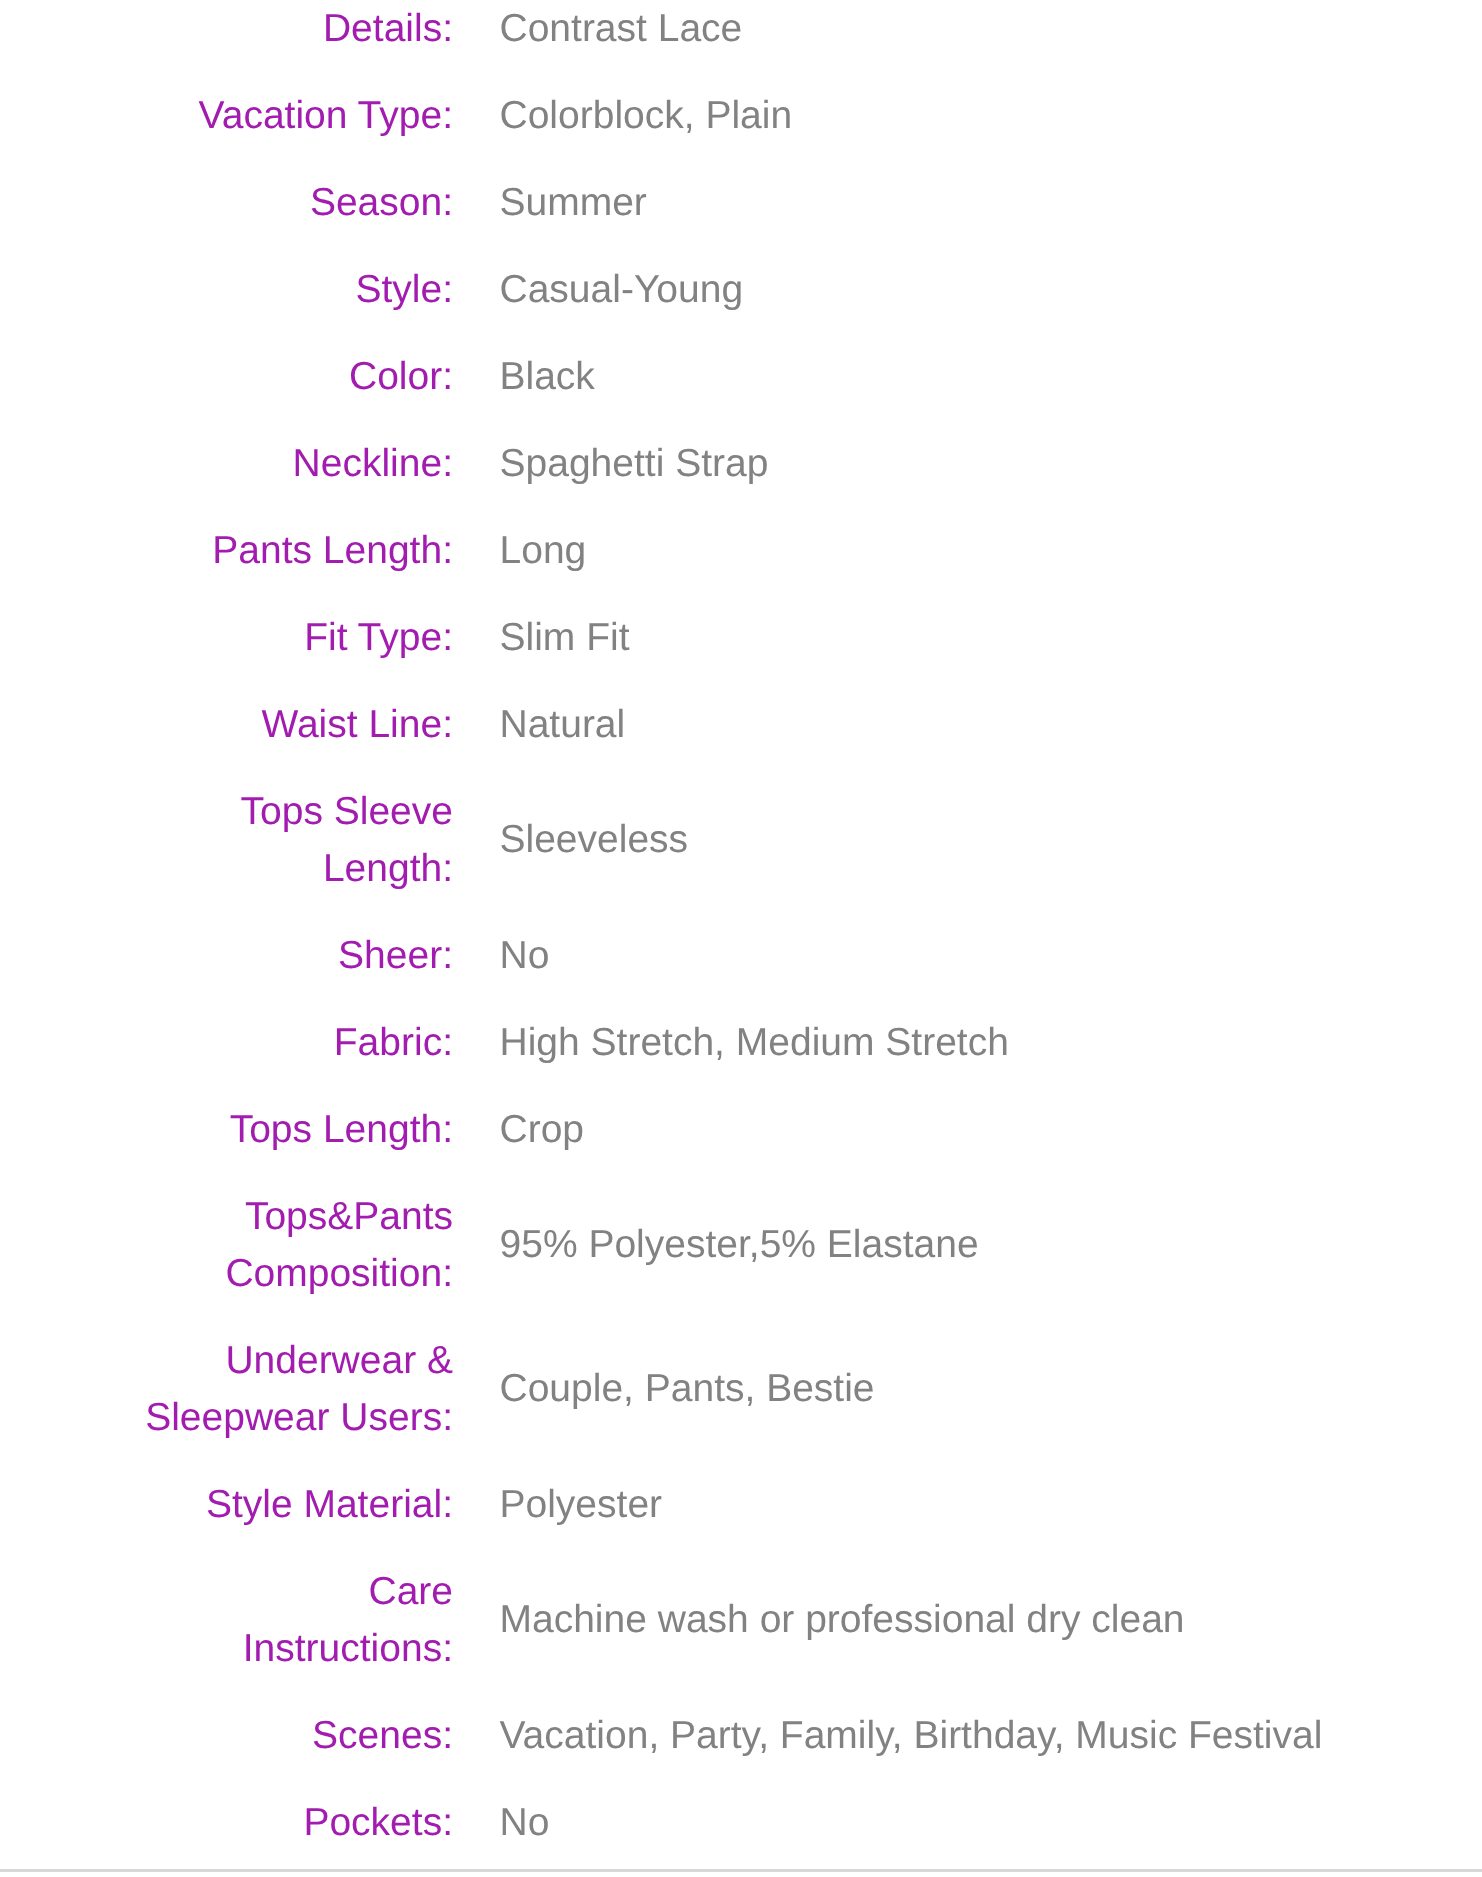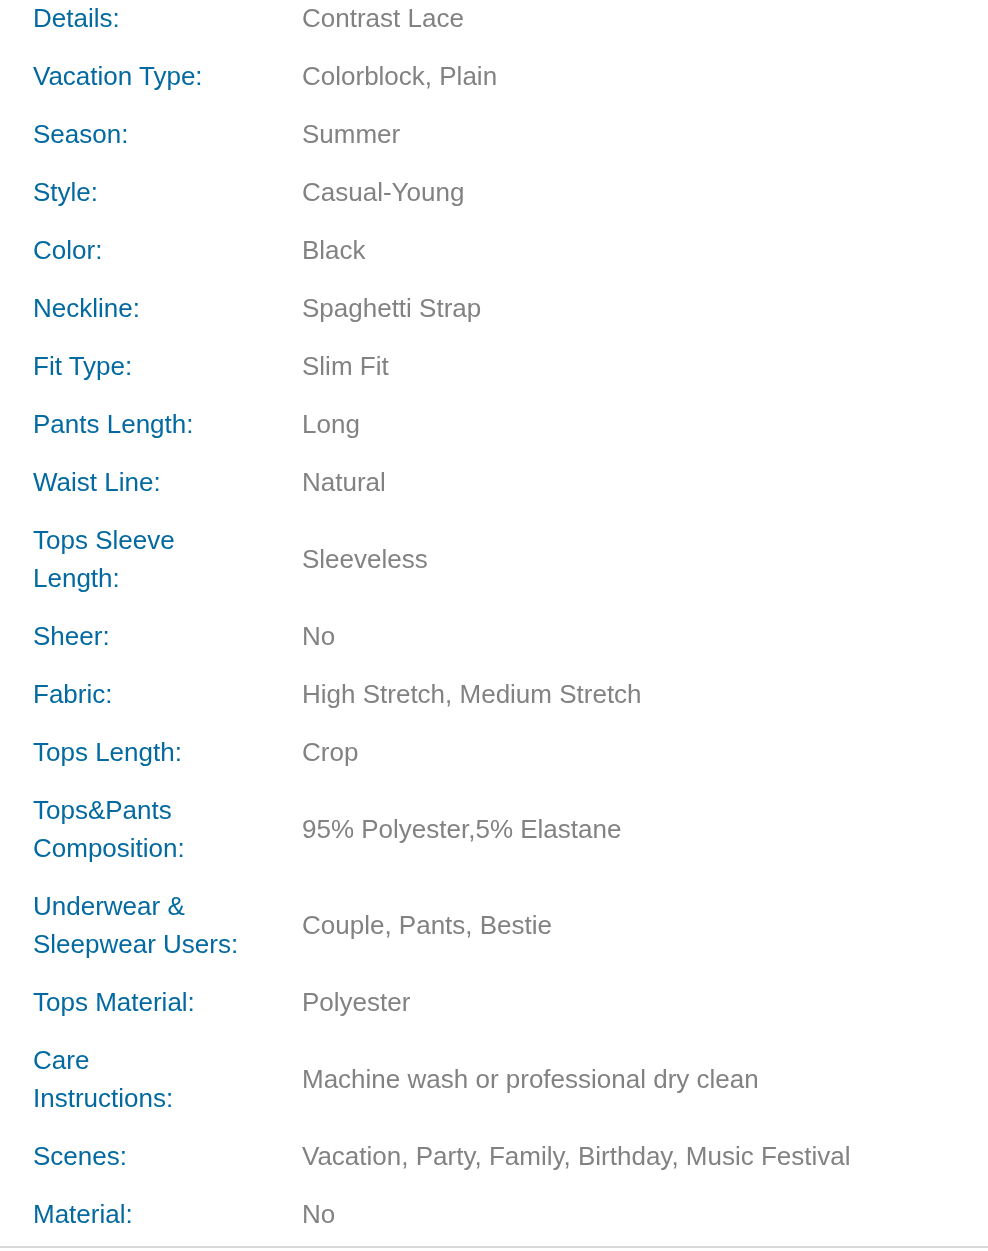--- a/index.html
+++ b/index.html
@@ -22,25 +22,27 @@
     display: flex;
     align-items: center;
     padding: 10px 0;
     font-size: 26px;
     line-height: 38px;
   }
   .attr-label {
     width: 269px;
     flex-shrink: 0;
     white-space: pre-line;
-    color: #0369a1;
+    color: #a21caf;
+    text-align: right;
   }
   .attr-value {
     flex: 1;
     color: #828282;
+    margin-left: 31px;
   }
   .bottom-divider {
     position: absolute;
     left: 0;
     right: 0;
     bottom: 3px;
     height: 2px;
     background: #d8d8d8;
   }
 </style>
@@ -72,27 +74,27 @@
     <div class="attr-label">Color:</div>
     <div class="attr-value">Black</div>
   </div>
 
   <div class="attr-row">
     <div class="attr-label">Neckline:</div>
     <div class="attr-value">Spaghetti Strap</div>
   </div>
 
   <div class="attr-row">
-    <div class="attr-label">Fit Type:</div>
-    <div class="attr-value">Slim Fit</div>
+    <div class="attr-label">Pants Length:</div>
+    <div class="attr-value">Long</div>
   </div>
 
   <div class="attr-row">
-    <div class="attr-label">Pants Length:</div>
-    <div class="attr-value">Long</div>
+    <div class="attr-label">Fit Type:</div>
+    <div class="attr-value">Slim Fit</div>
   </div>
 
   <div class="attr-row">
     <div class="attr-label">Waist Line:</div>
     <div class="attr-value">Natural</div>
   </div>
 
   <div class="attr-row">
     <div class="attr-label">Tops Sleeve
 Length:</div>
@@ -120,34 +122,34 @@
     <div class="attr-value">95% Polyester,5% Elastane</div>
   </div>
 
   <div class="attr-row">
     <div class="attr-label">Underwear &amp;
 Sleepwear Users:</div>
     <div class="attr-value">Couple, Pants, Bestie</div>
   </div>
 
   <div class="attr-row">
-    <div class="attr-label">Tops Material:</div>
+    <div class="attr-label">Style Material:</div>
     <div class="attr-value">Polyester</div>
   </div>
 
   <div class="attr-row">
     <div class="attr-label">Care
 Instructions:</div>
     <div class="attr-value">Machine wash or professional dry clean</div>
   </div>
 
   <div class="attr-row">
     <div class="attr-label">Scenes:</div>
     <div class="attr-value">Vacation, Party, Family, Birthday, Music Festival</div>
   </div>
 
   <div class="attr-row">
-    <div class="attr-label">Material:</div>
+    <div class="attr-label">Pockets:</div>
     <div class="attr-value">No</div>
   </div>
 </div>
 
 <div class="bottom-divider"></div>
 
 </body></html>

